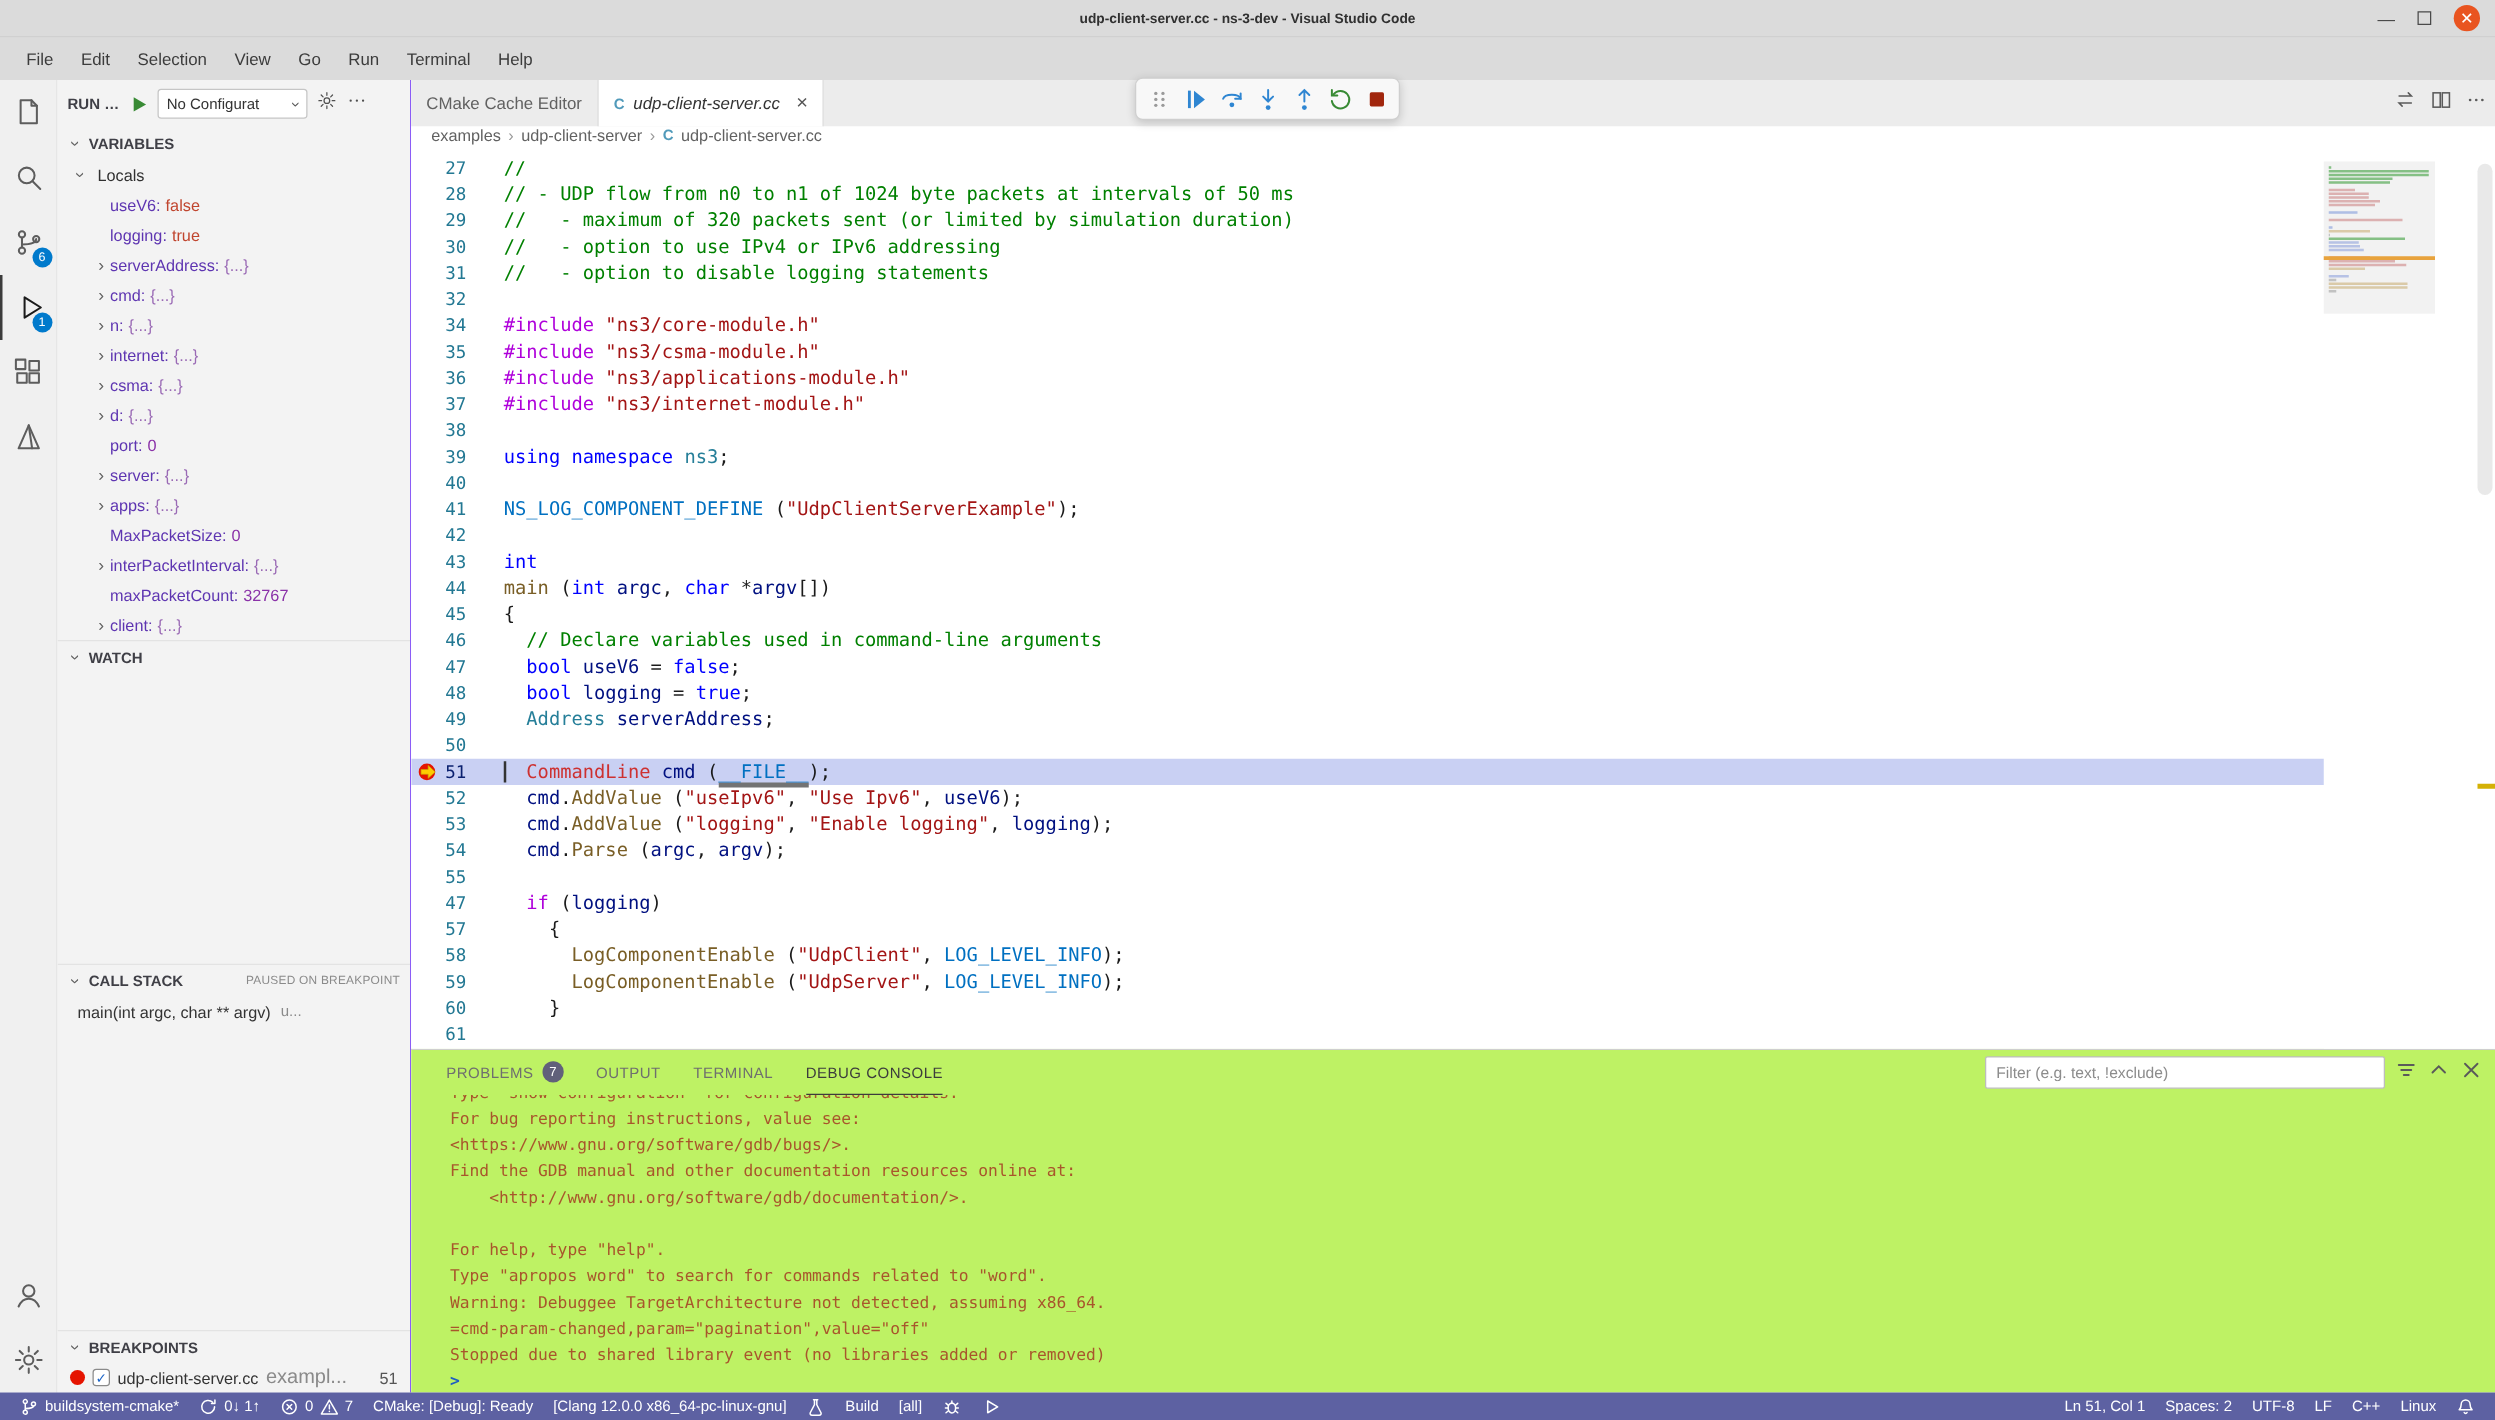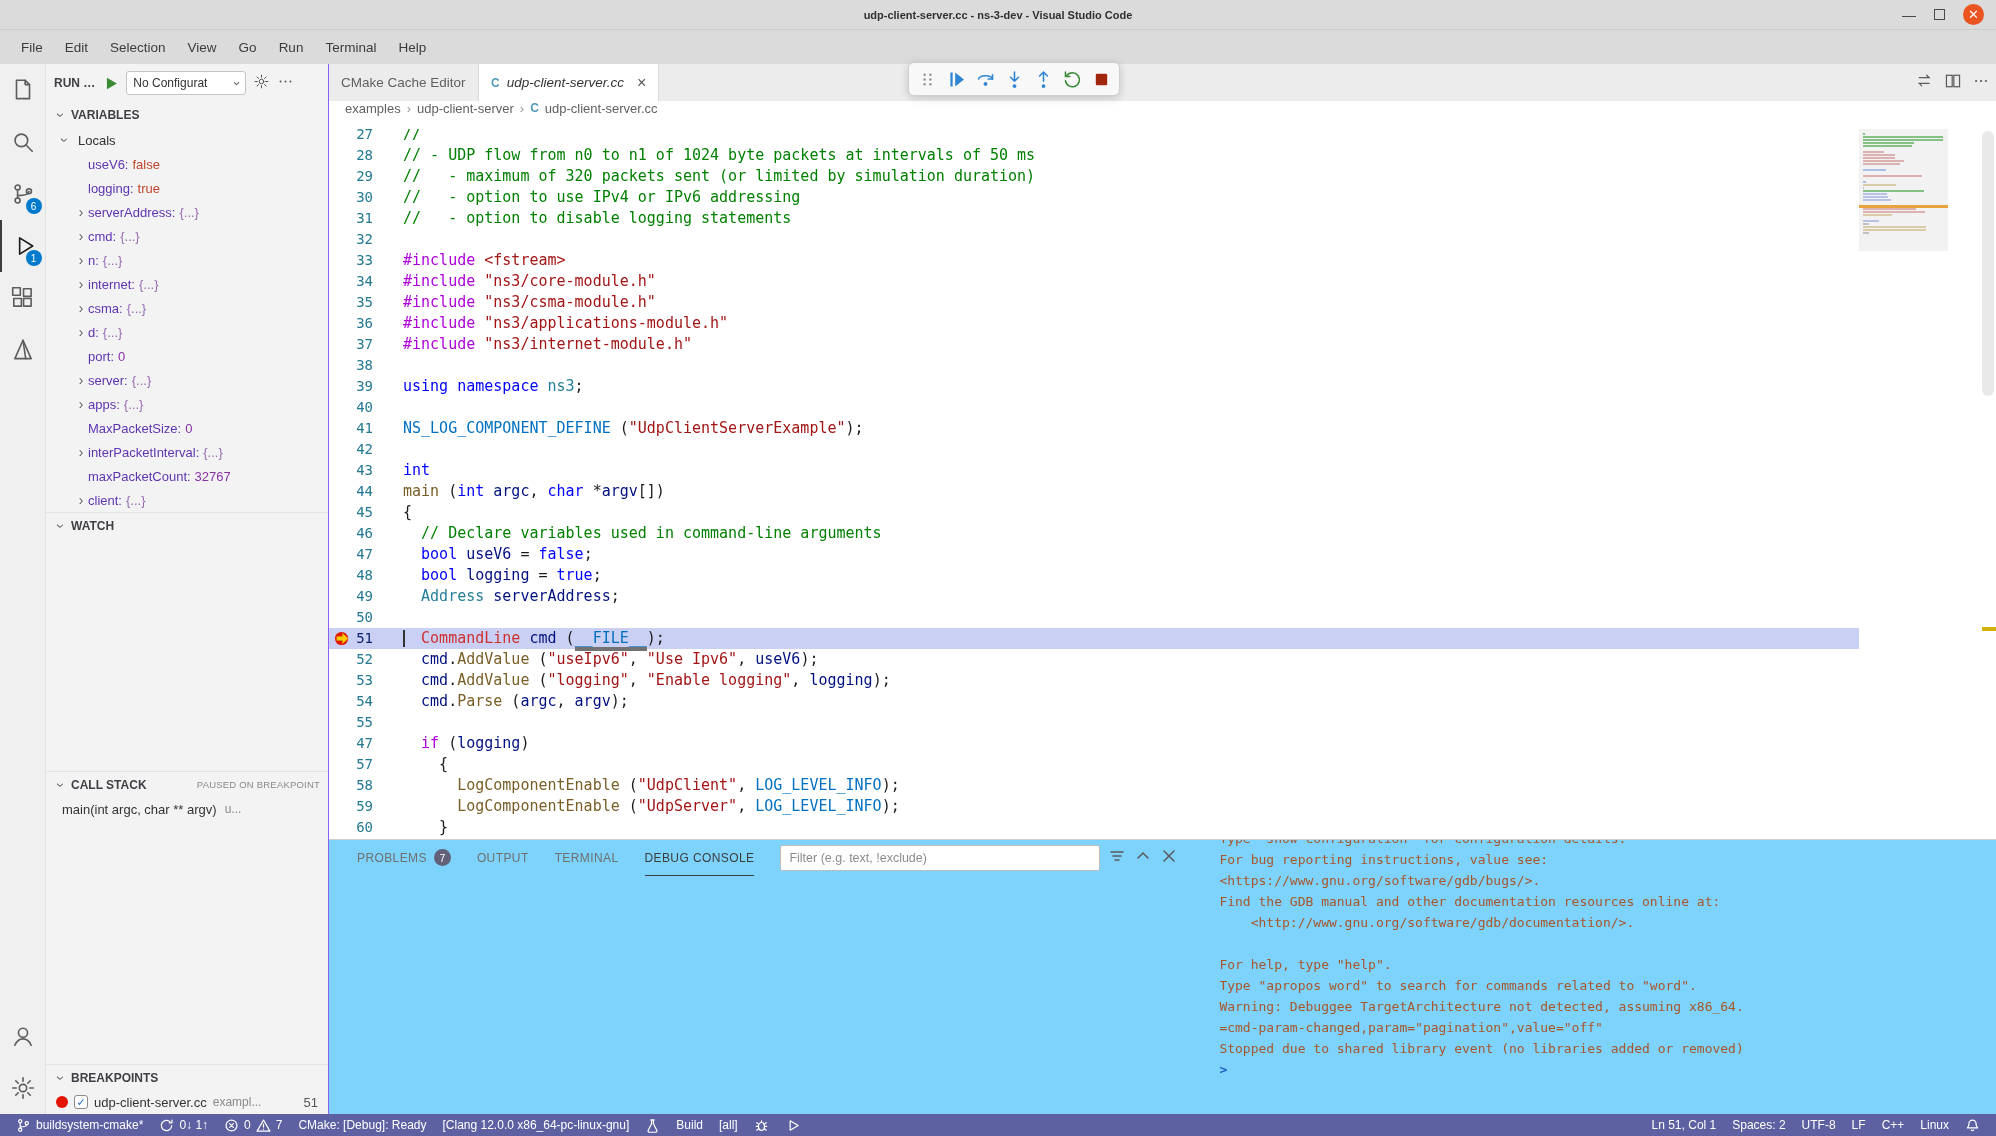--- a/index.html
+++ b/index.html
@@ -54,21 +54,21 @@
 .v-bool{color:#c0452e}
 .v-num{color:#8a31a8}
 .v-obj{color:#9a6ab5}
 .watch-space{flex:none;height:233px}
 .cs-row{flex:none;height:24px;display:flex;align-items:center;font-size:13px;padding-left:16px;white-space:nowrap;overflow:hidden}
 .cs-file{color:#8a8a8a;margin-left:8px;font-size:12px}
 .cs-space{flex:1}
 .bp-row{flex:none;height:24px;display:flex;align-items:center;font-size:13px;padding:0 10px;gap:6px;white-space:nowrap;overflow:hidden}
 .bp-check{width:14px;height:14px;border:1px solid #8a8a8a;border-radius:3px;background:#fff;color:#1e66c8;font-size:11px;display:flex;align-items:center;justify-content:center;flex:none}
 .bp-dot{width:12px;height:12px;border-radius:50%;background:#e51400;flex:none}
-.bp-path{color:#8a8a8a;font-size:12px}
+.bp-path{color:#8a8a8a;font-size:16px}
 .bp-line{margin-left:auto;color:#555}
 
 
 .editor-region{flex:1;min-width:0;display:flex;flex-direction:column;background:#fff}
 .tabbar{flex:none;height:37px;background:#ececec;display:flex;align-items:stretch;position:relative}
 .tab{display:flex;align-items:center;gap:7px;padding:0 12px;font-size:13.5px;color:#616161;border-right:1px solid #dadada;min-width:150px}
 .tab.active{background:#fff;color:#333}
 .tab-label.italic{font-style:italic}
 .tab-close{color:#555;font-size:16px;margin-left:6px}
 .cicon{color:#519aba;font-weight:bold;font-size:12px}
@@ -103,21 +103,21 @@
 .minimap{position:absolute;top:0;right:48px;bottom:0;width:89px;background:#fff}
 .mm-inner{padding-top:4px}
 .mm-line{height:2px;margin:0 0 1px 4px;opacity:.65}
 .mm-slider{position:absolute;left:0;right:0;top:0;height:122px;background:rgba(0,0,0,.05)}
 .mm-marker{position:absolute;left:0;right:0;height:3px;background:#e8a33d}
 .overview{position:absolute;top:0;right:0;bottom:0;width:48px;background:#fff}
 .ov-slider{position:absolute;right:2px;top:2px;width:12px;height:265px;border-radius:6px;background:rgba(100,100,100,.14)}
 .ov-mark{position:absolute;right:0;width:14px;height:4px;background:#d4b106}
 
 
-.panel{flex:none;height:275px;border-top:1px solid #cfcfcf;background:#7dd3fc;display:flex;flex-direction:row}
+.panel{flex:none;height:275px;border-top:1px solid #cfcfcf;background:#bef264;display:flex;flex-direction:column}
 .panel-header{flex:none;height:36px;display:flex;align-items:center;padding-left:28px;position:relative}
 .ptab{display:flex;align-items:center;gap:7px;margin-right:26px;font-size:12px;letter-spacing:.4px;color:#6f6f6f;height:100%;border-bottom:1.5px solid transparent}
 .ptab.active{color:#3c3c3c;border-bottom-color:#3c3c3c}
 .pbadge{min-width:17px;height:17px;border-radius:9px;background:#61617a;color:#fff;font-size:10.5px;display:flex;align-items:center;justify-content:center;padding:0 4px;letter-spacing:0}
 .panel-right{margin-left:auto;display:flex;align-items:center;gap:8px;padding-right:10px}
 .filter{width:320px;height:26px;border:1px solid #bdbdbd;border-radius:2px;font-size:12.5px;padding:0 8px;color:#333;font-family:"Liberation Sans",sans-serif;background:#fff}
 .filter::placeholder{color:#8c8c8c}
 .picon svg{width:18px;height:18px;stroke:#5a5a5a;fill:none;stroke-width:1.5;stroke-linecap:round}
 .console{flex:1;min-height:0;overflow:hidden;position:relative;padding-left:31px;font-family:"DejaVu Sans Mono",monospace;font-size:13px;line-height:21px}
 .console-flow{margin-top:-12px}
@@ -398,21 +398,20 @@
       </div>
 
       <div class="code-area">
         <div class="code-lines">
             <div class="cl"><span class="ln">27</span><span class="ct"><span class="s-com">//</span></span></div>
             <div class="cl"><span class="ln">28</span><span class="ct"><span class="s-com">// - UDP flow from n0 to n1 of 1024 byte packets at intervals of 50 ms</span></span></div>
             <div class="cl"><span class="ln">29</span><span class="ct"><span class="s-com">//   - maximum of 320 packets sent (or limited by simulation duration)</span></span></div>
             <div class="cl"><span class="ln">30</span><span class="ct"><span class="s-com">//   - option to use IPv4 or IPv6 addressing</span></span></div>
             <div class="cl"><span class="ln">31</span><span class="ct"><span class="s-com">//   - option to disable logging statements</span></span></div>
             <div class="cl"><span class="ln">32</span><span class="ct"></span></div>
-            <div class="cl"><span class="ln">33</span><span class="ct"><span class="s-dir">#include</span><span class="s-pln"> </span><span class="s-str">&lt;fstream&gt;</span></span></div>
             <div class="cl"><span class="ln">34</span><span class="ct"><span class="s-dir">#include</span><span class="s-pln"> </span><span class="s-str">"ns3/core-module.h"</span></span></div>
             <div class="cl"><span class="ln">35</span><span class="ct"><span class="s-dir">#include</span><span class="s-pln"> </span><span class="s-str">"ns3/csma-module.h"</span></span></div>
             <div class="cl"><span class="ln">36</span><span class="ct"><span class="s-dir">#include</span><span class="s-pln"> </span><span class="s-str">"ns3/applications-module.h"</span></span></div>
             <div class="cl"><span class="ln">37</span><span class="ct"><span class="s-dir">#include</span><span class="s-pln"> </span><span class="s-str">"ns3/internet-module.h"</span></span></div>
             <div class="cl"><span class="ln">38</span><span class="ct"></span></div>
             <div class="cl"><span class="ln">39</span><span class="ct"><span class="s-kw">using</span><span class="s-pln"> </span><span class="s-kw">namespace</span><span class="s-pln"> </span><span class="s-type">ns3</span><span class="s-pln">;</span></span></div>
             <div class="cl"><span class="ln">40</span><span class="ct"></span></div>
             <div class="cl"><span class="ln">41</span><span class="ct"><span class="s-mac">NS_LOG_COMPONENT_DEFINE</span><span class="s-pln"> (</span><span class="s-str">"UdpClientServerExample"</span><span class="s-pln">);</span></span></div>
             <div class="cl"><span class="ln">42</span><span class="ct"></span></div>
             <div class="cl"><span class="ln">43</span><span class="ct"><span class="s-kw">int</span></span></div>

